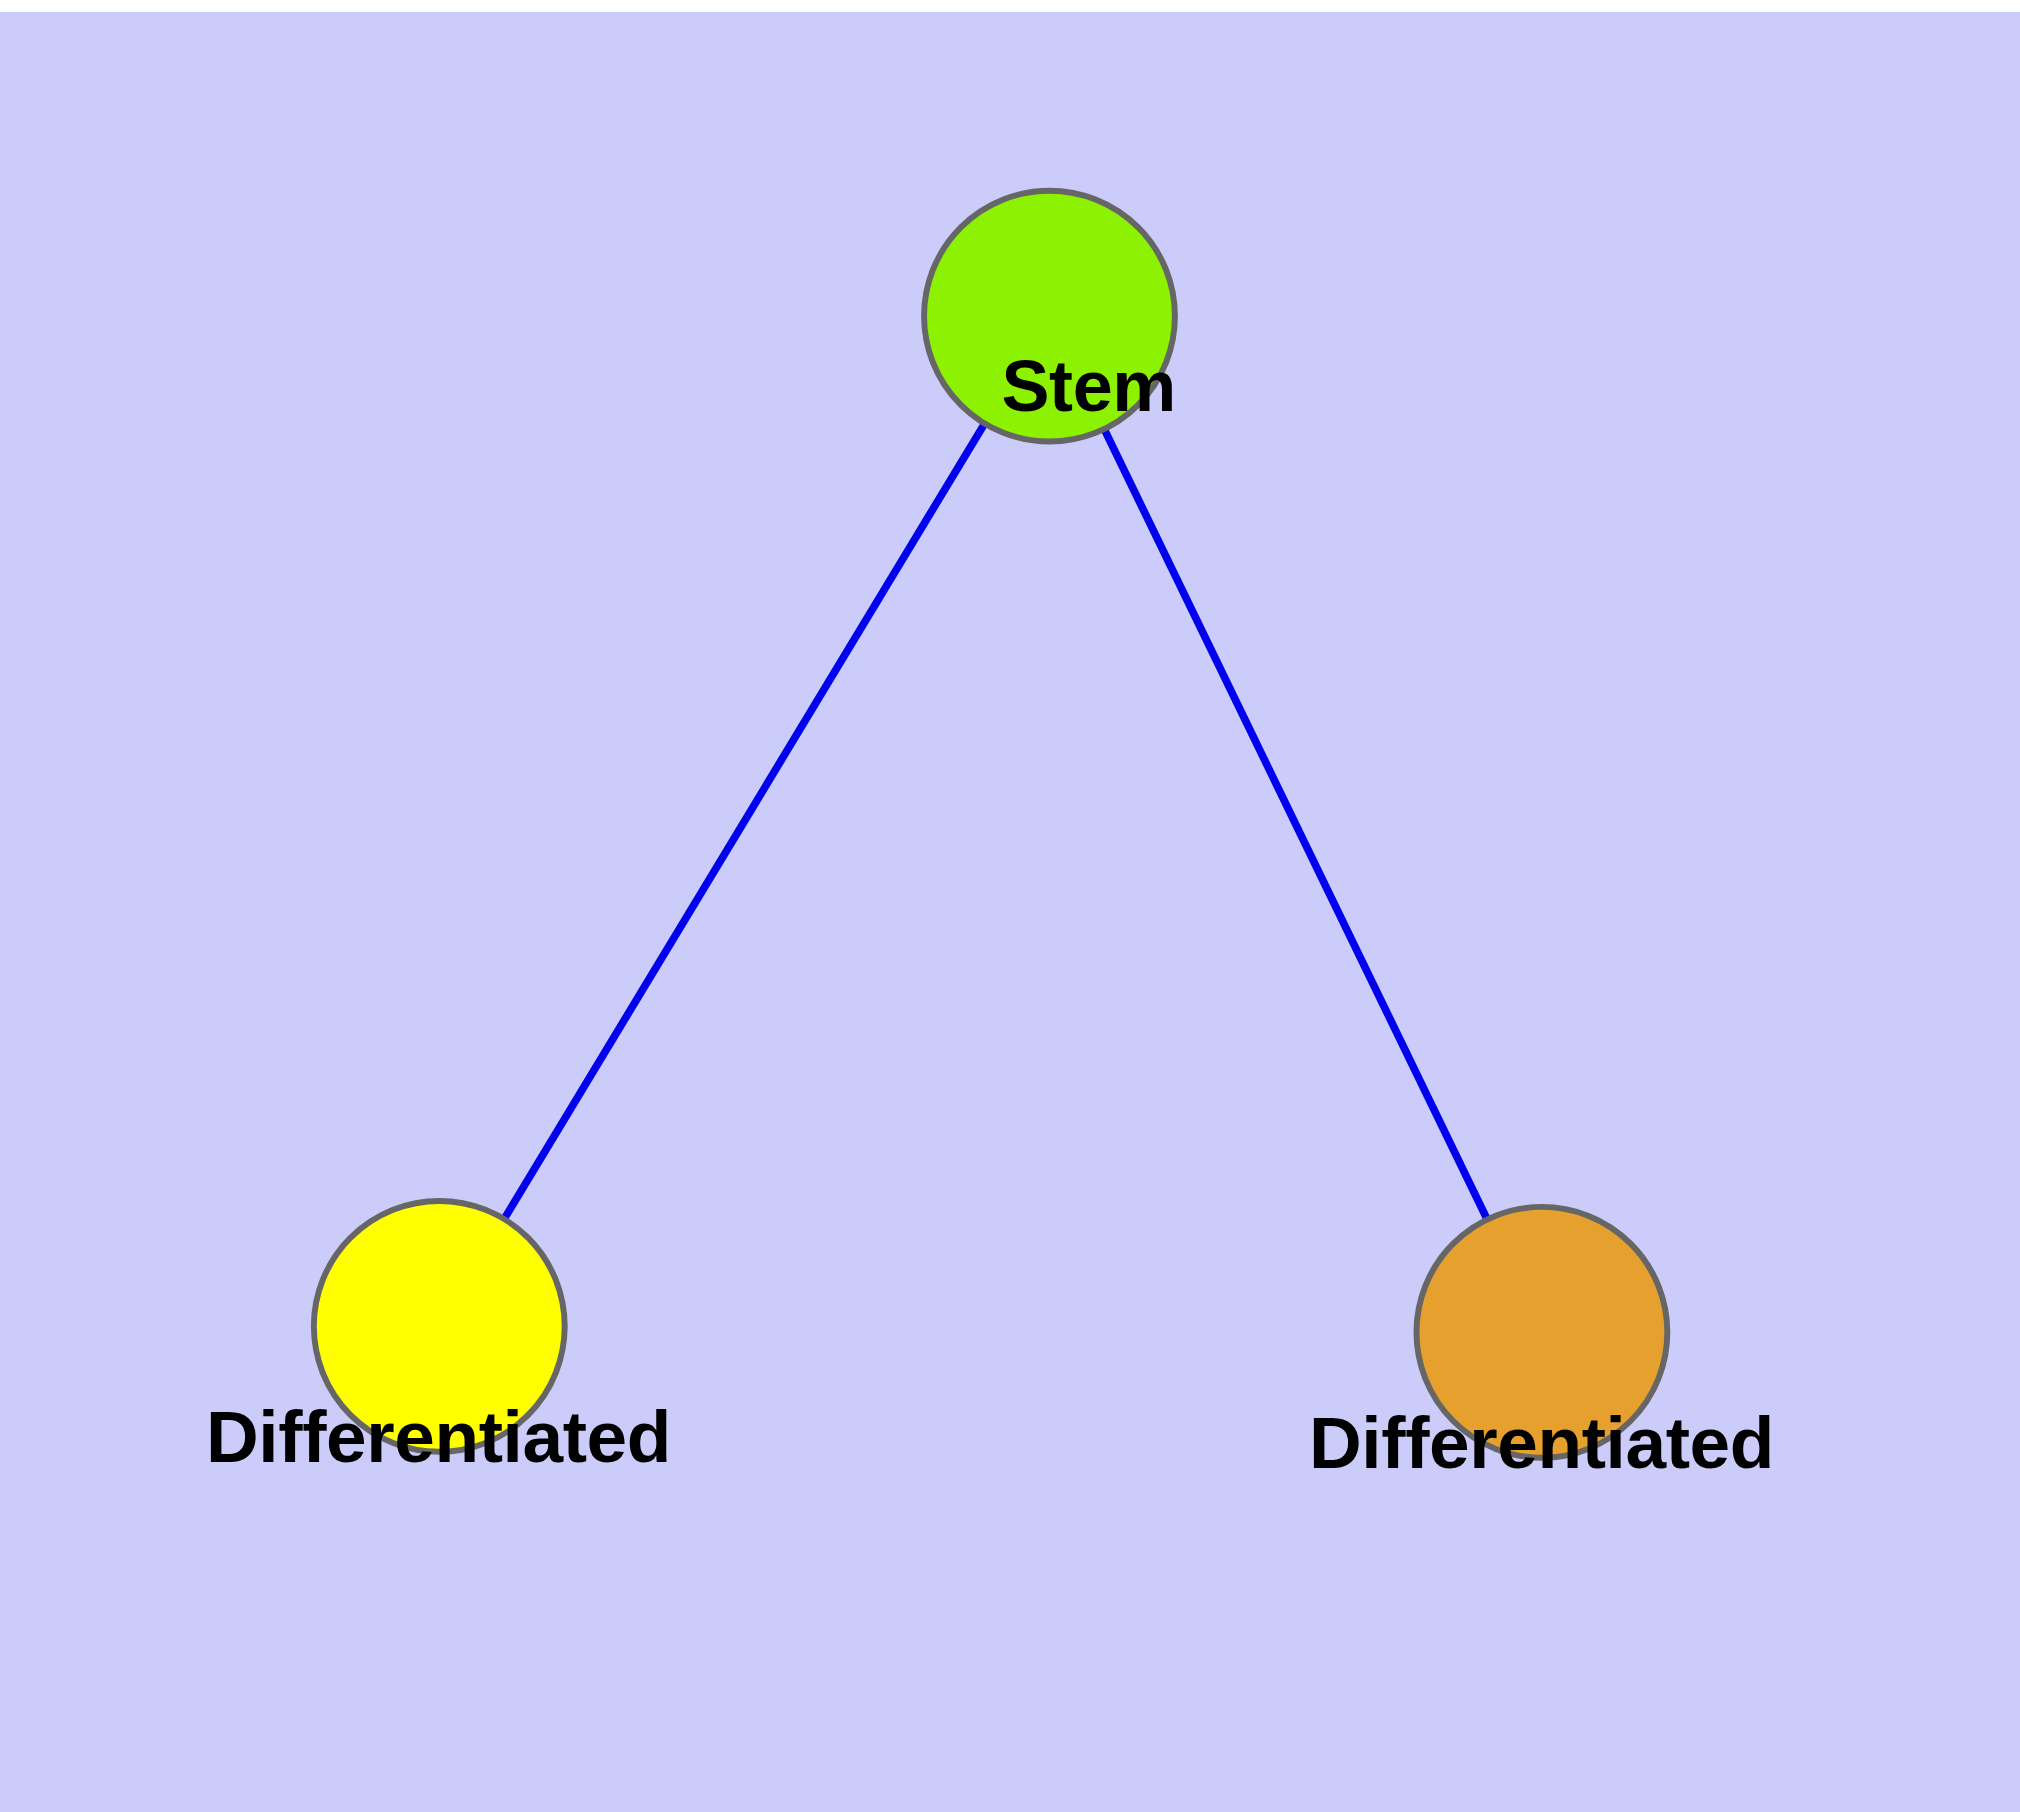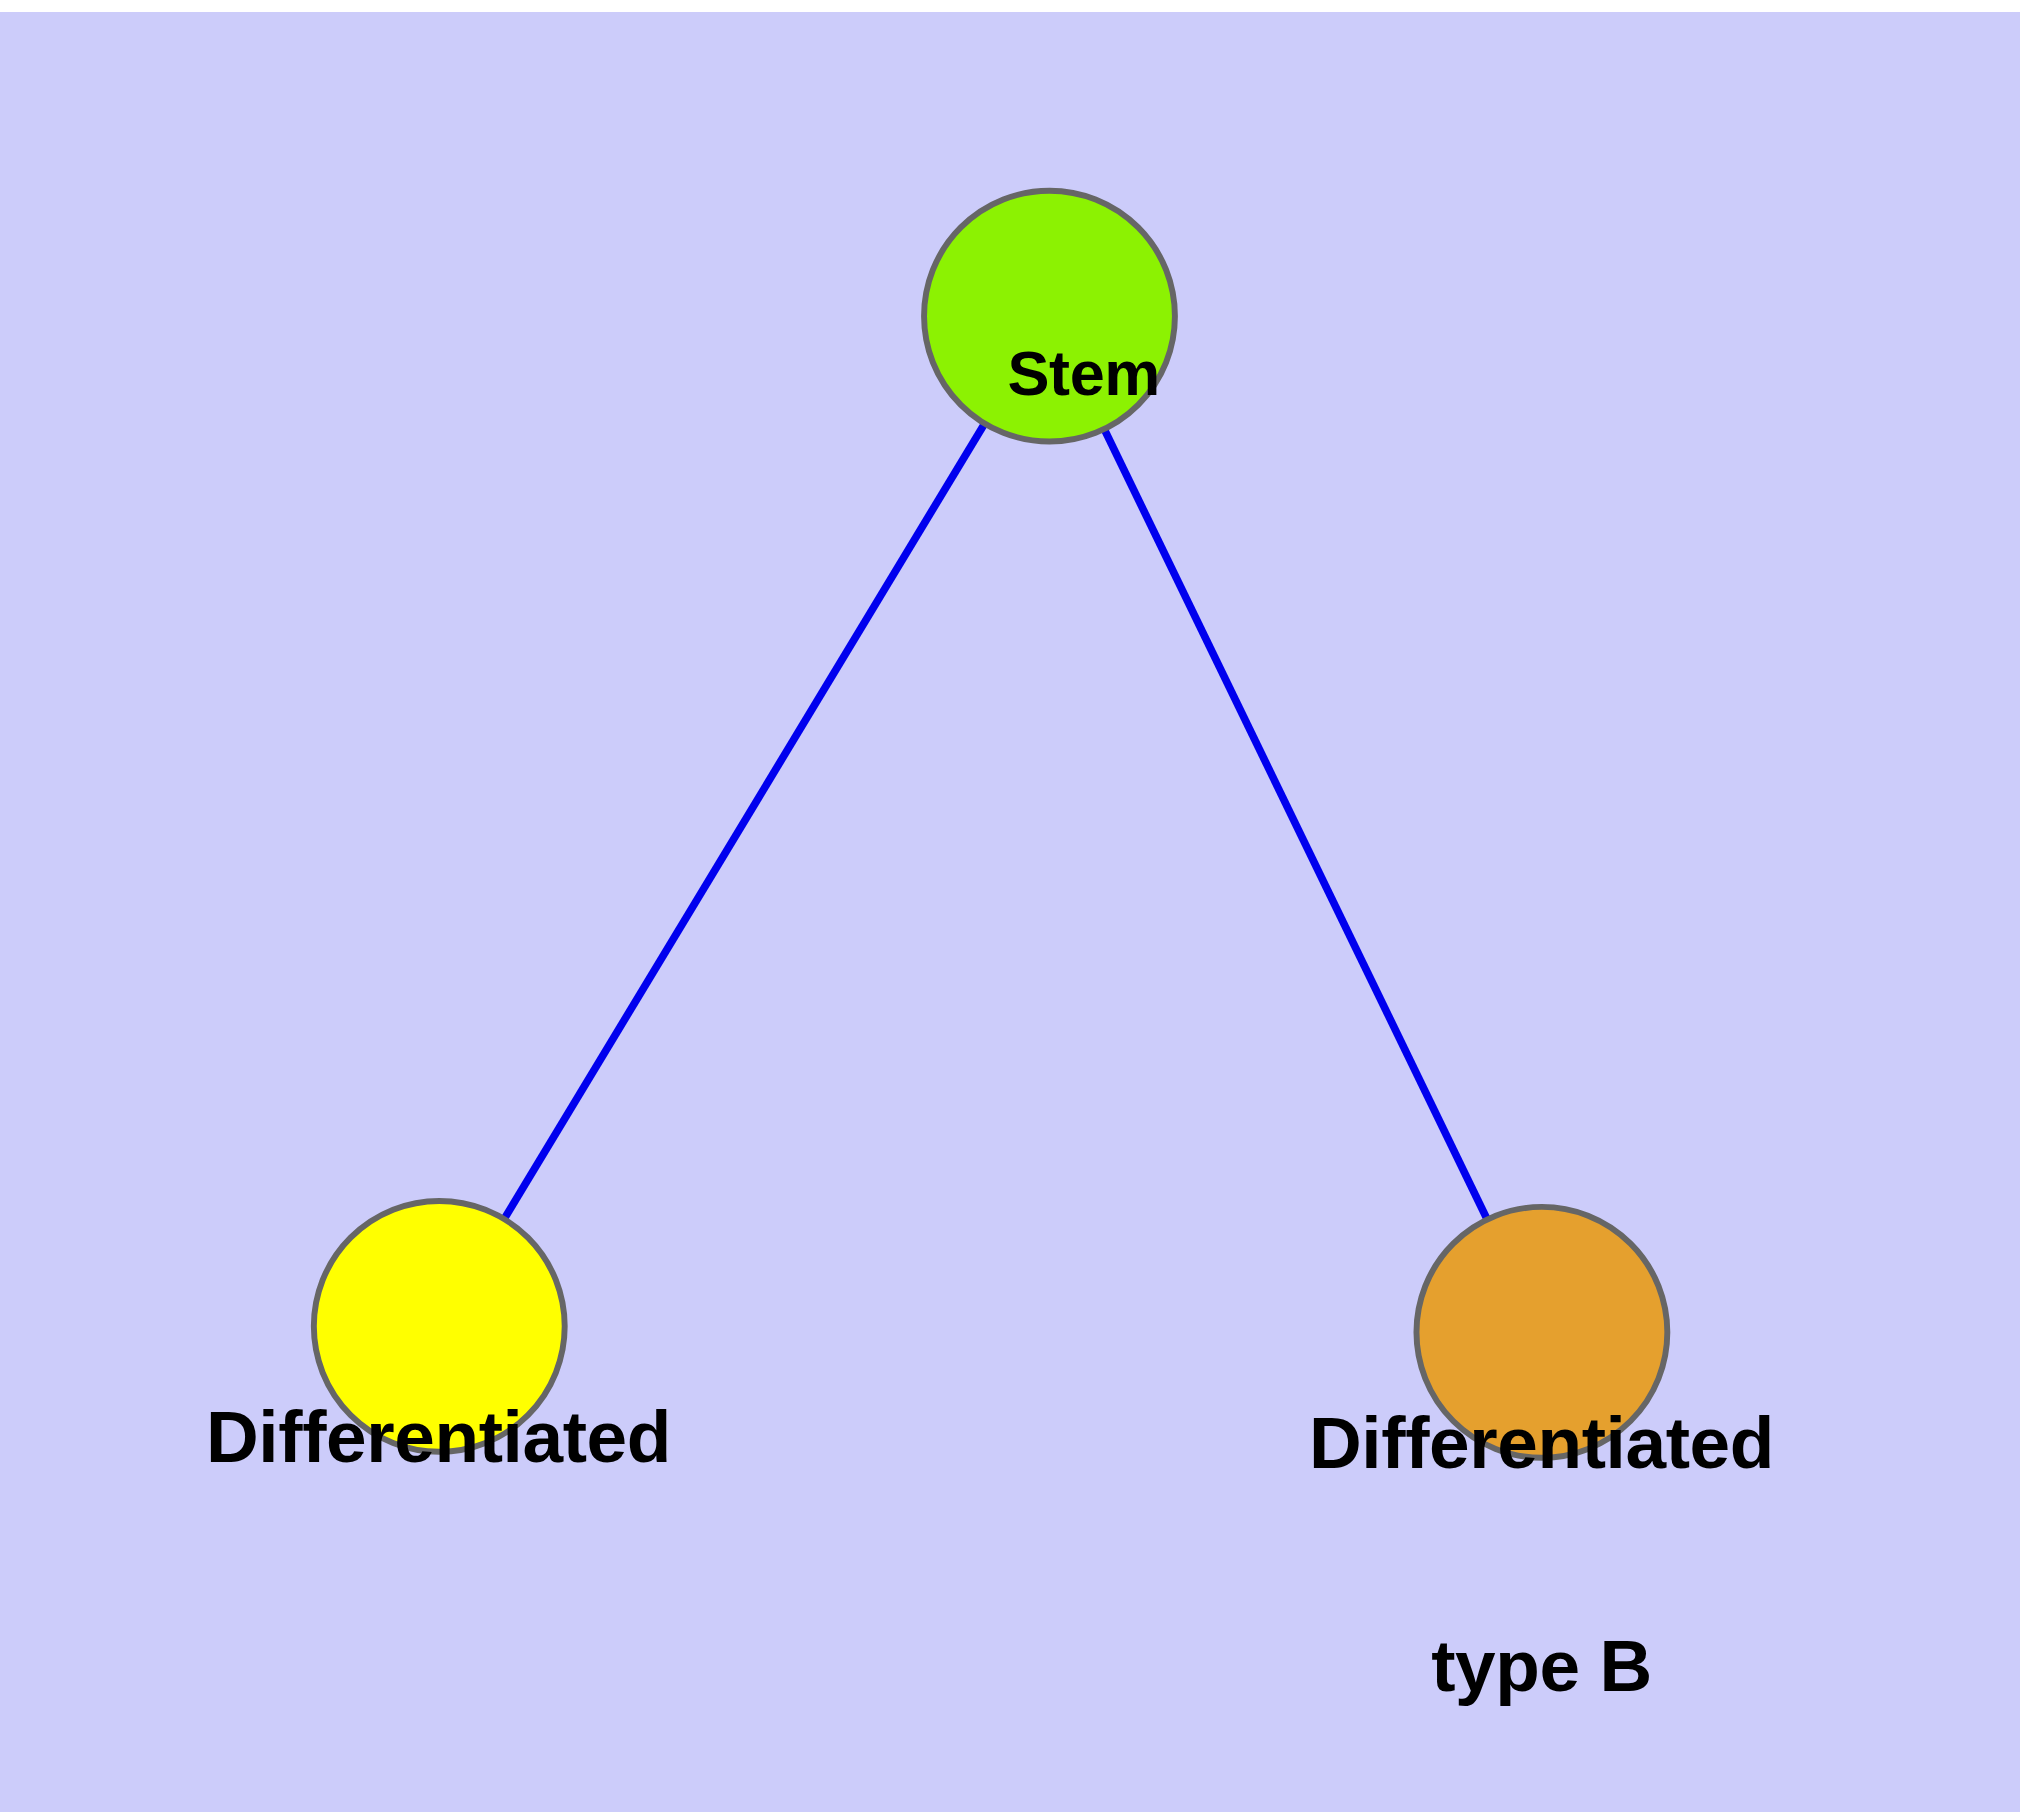--- a/index.html
+++ b/index.html
@@ -35,21 +35,21 @@
     color: #000000;
     font-weight: bold;
     font-family: "Liberation Sans", sans-serif;
     text-align: center;
     line-height: 1.02;
     white-space: pre;
     letter-spacing: -0.4px;
     pointer-events: none;
   }
   .label-stem {
-    font-size: 63px;
+    font-size: 72px;
   }
   .label-diff {
     font-size: 73px;
   }
 </style>
 </head>
 <body>
 
 <div id="canvas">
 
@@ -72,17 +72,16 @@
   <div class="node-label label-stem" style="left:795px; top:277px; width:509px;">
     <span>Stem</span>
   </div>
 
   <div class="node-label label-diff" style="left:159px; top:1251px; width:559px;">
     <div>Differentiated</div>
   </div>
 
   <div class="node-label label-diff" style="left:1262px; top:1257px; width:559px;">
     <div>Differentiated</div>
-    <div>type B</div>
   </div>
 
 </div>
 
 
 </body></html>

